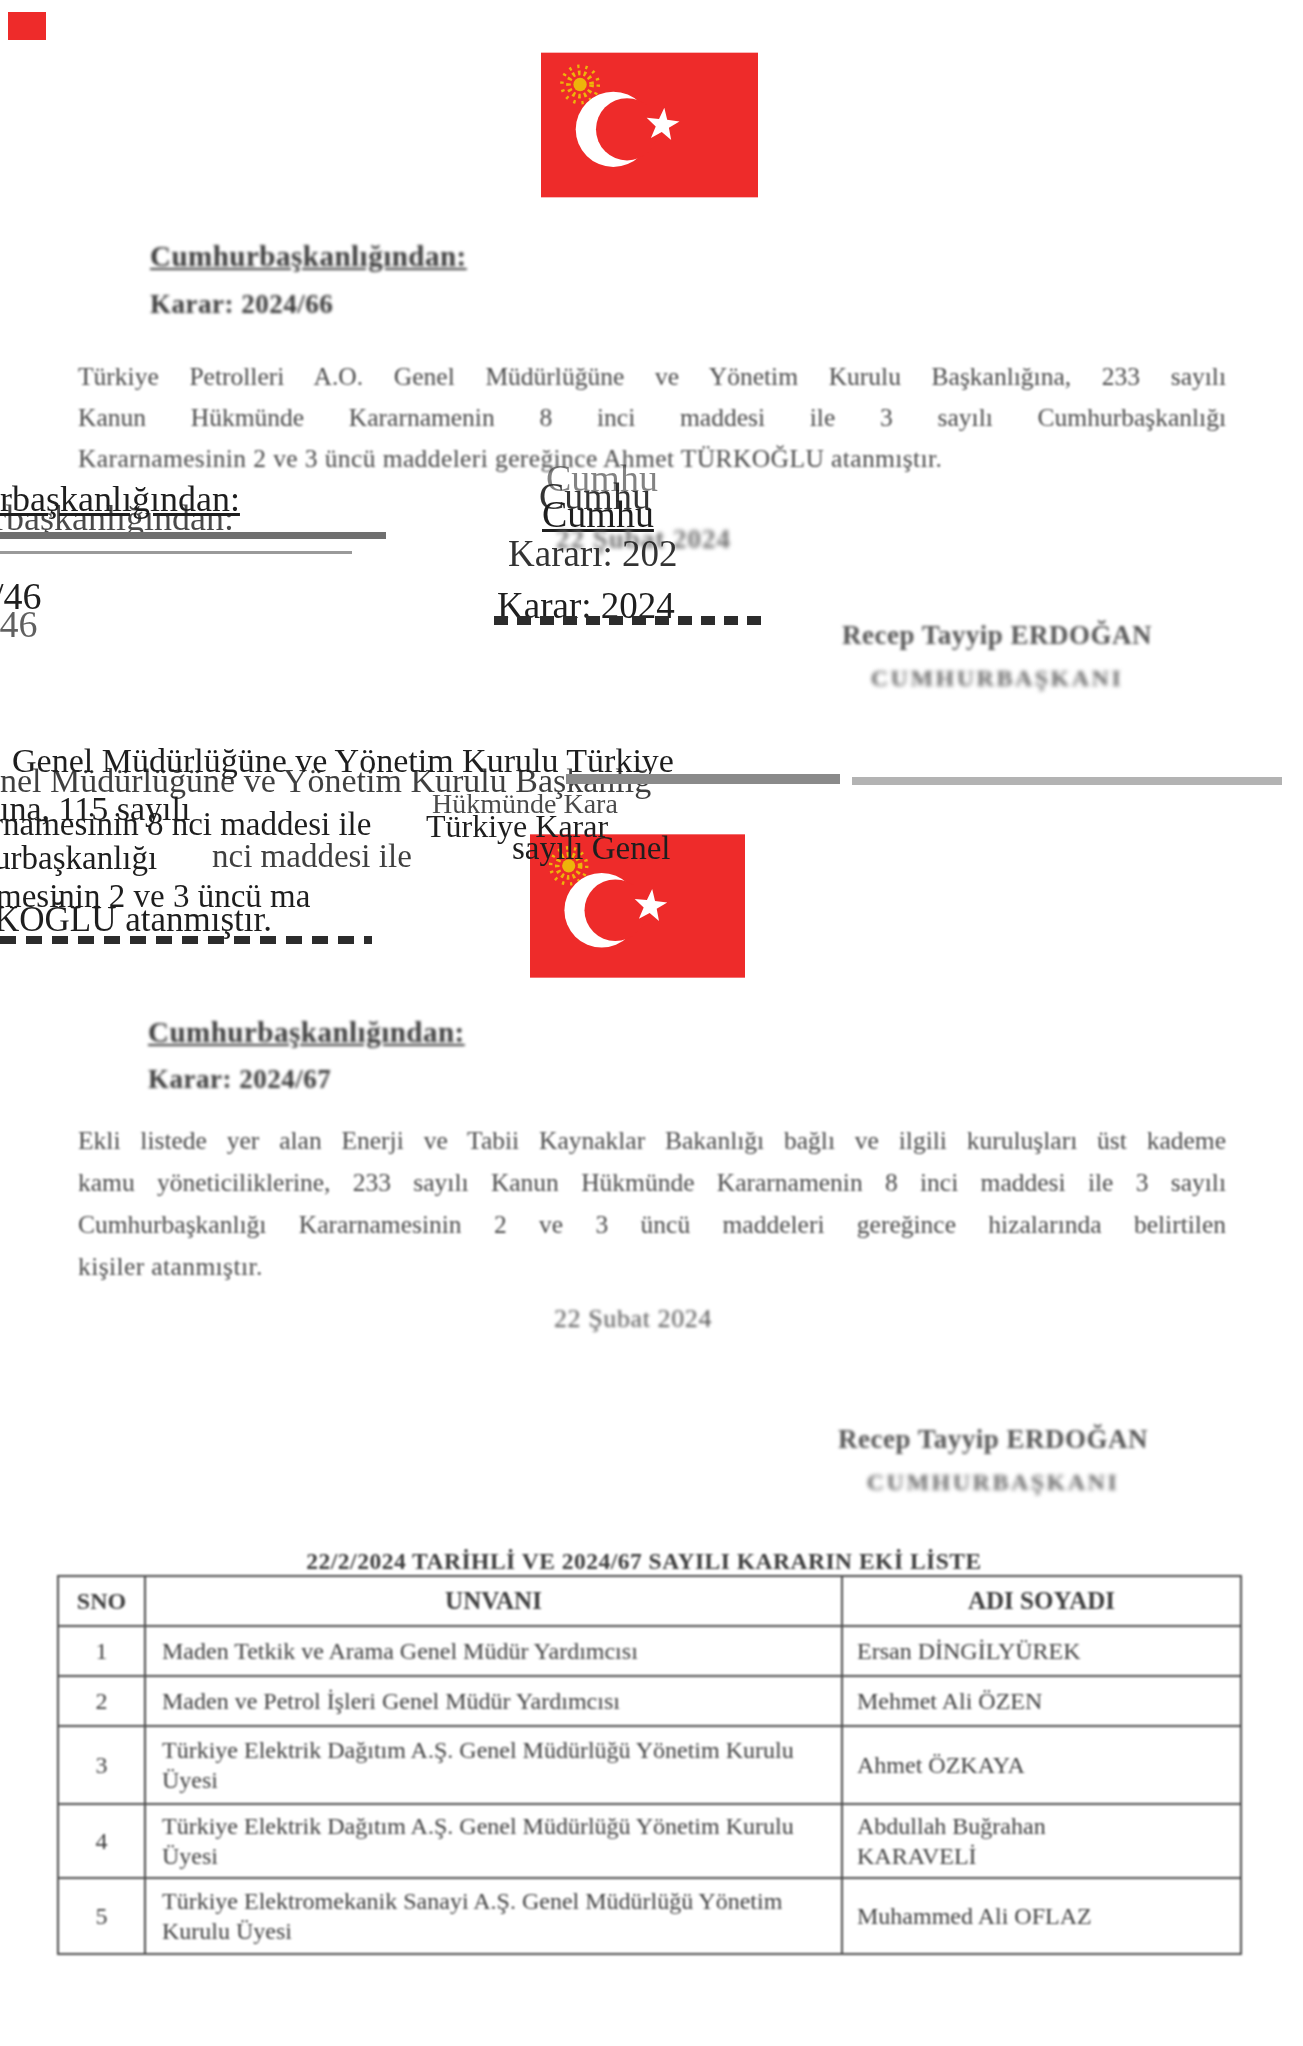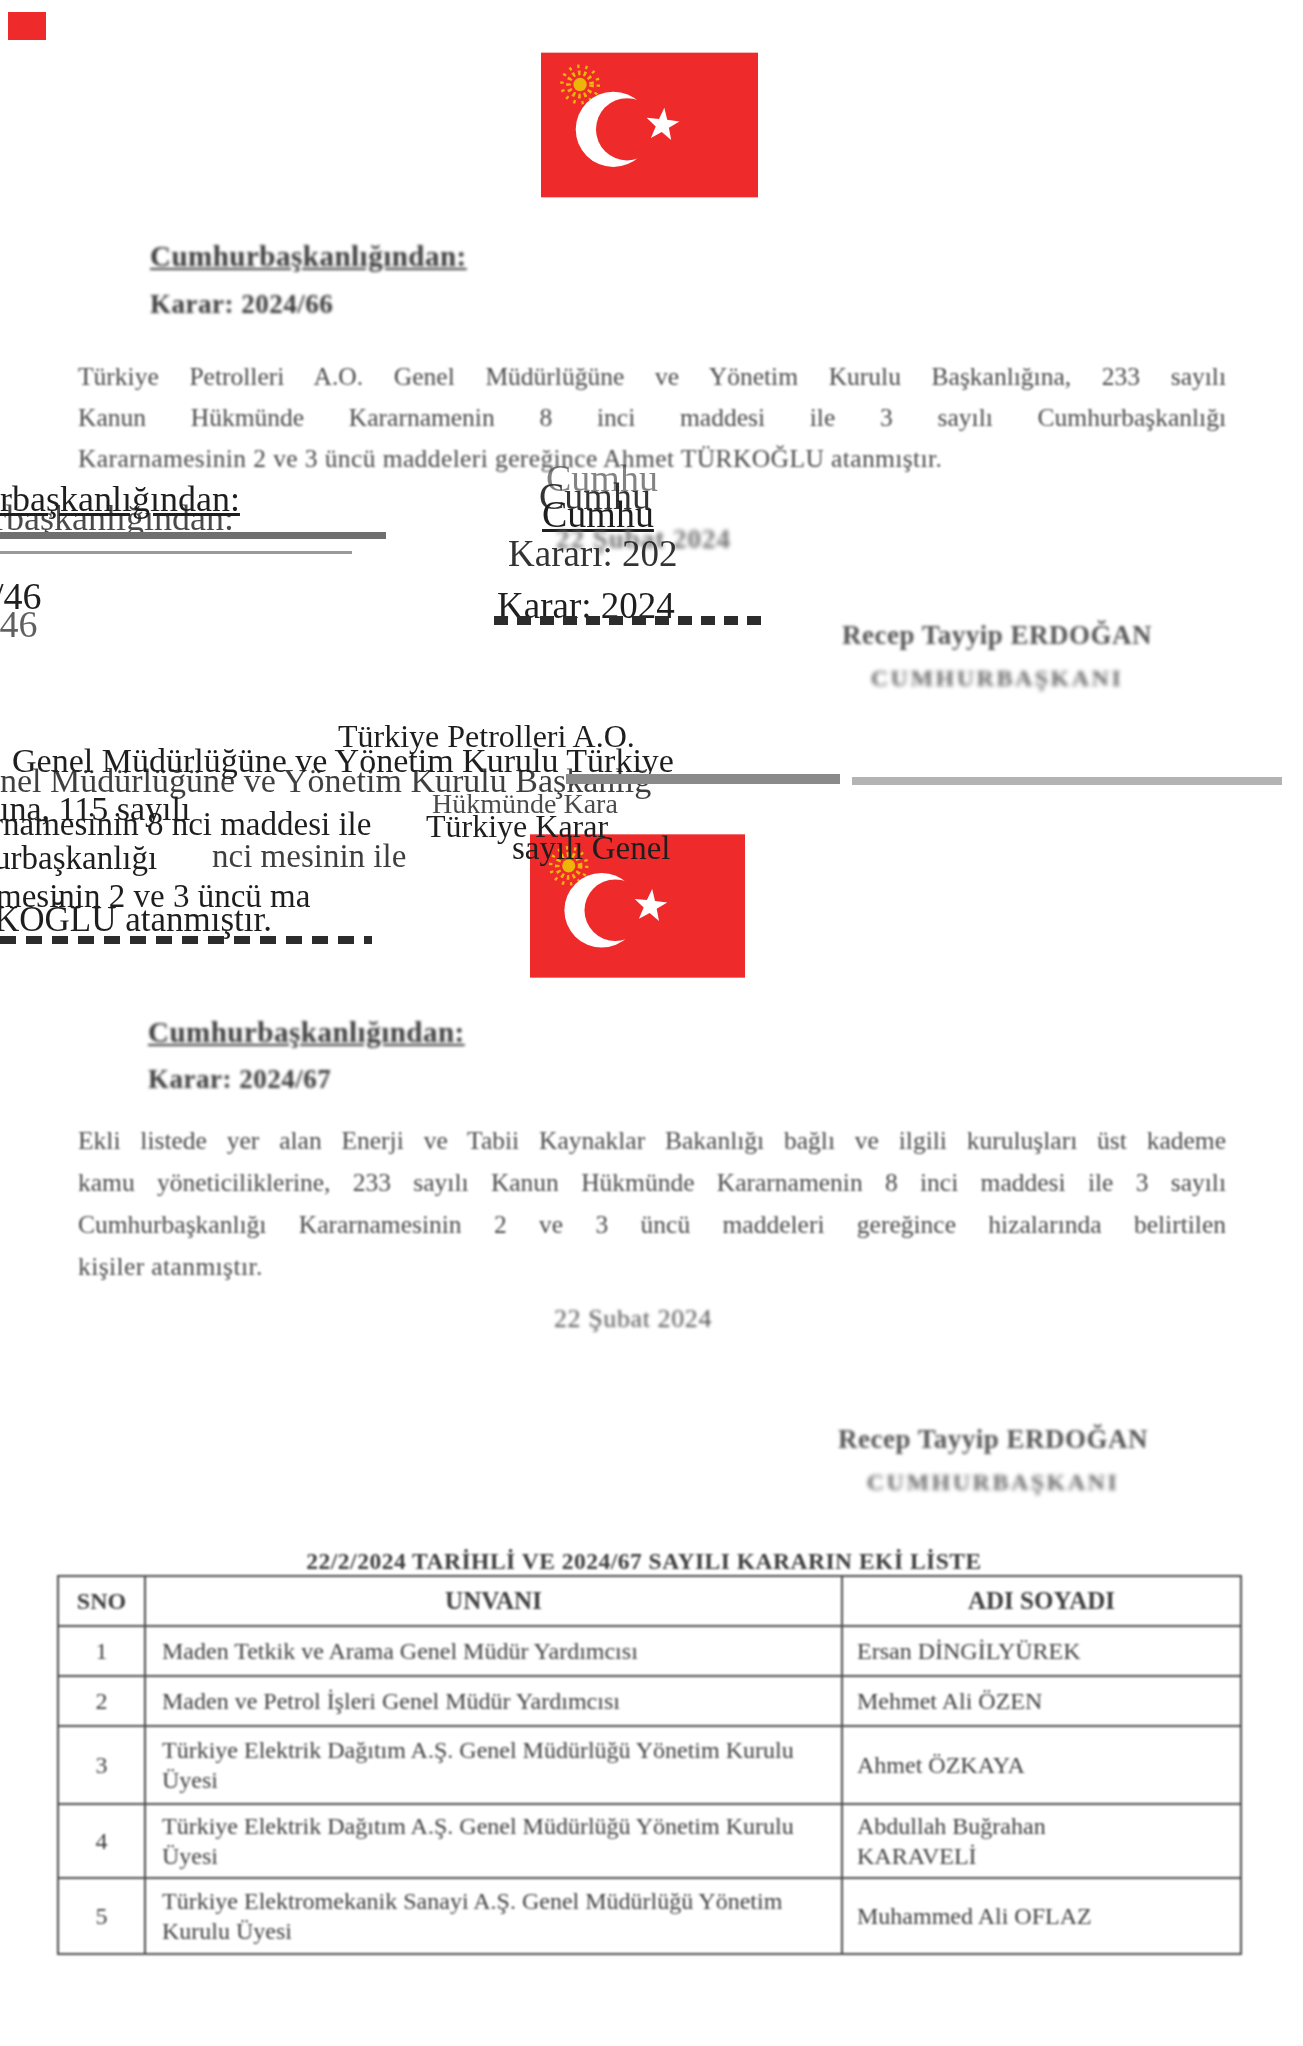--- a/index.html
+++ b/index.html
@@ -133,31 +133,30 @@
   <div class="abs g-dt">22 Şubat 2024</div>
   <div class="abs ghost g-k1">Kararı: 202</div>
   <div class="abs ghost g-k2">Karar: 2024</div>
   <div class="abs g-kd"></div>
 
   <div class="abs sigblock sig1">
     <div class="sig-name">Recep Tayyip ERDOĞAN</div>
     <div class="sig-title">CUMHURBAŞKANI</div>
   </div>
 
-  <div class="abs ghost g-d1">Türkiye Petrolleri A.O.</div>
   <div class="abs ghost g-d2">Genel Müdürlüğüne ve  Yönetim Kurulu Türkiye</div>
   <div class="abs ghost g-d3">nel Müdürlüğüne ve  Yönetim Kurulu Başkanlığ</div>
   <div class="abs ghost g-d4">ına, 115 sayılı</div>
   <div class="abs g-bar3"></div>
   <div class="abs g-bar4"></div>
   <div class="abs ghost g-e1">Hükmünde Kara</div>
   <div class="abs ghost g-e2">Türkiye Karar</div>
   <div class="abs ghost g-e3">rnamesinin 8 nci maddesi ile</div>
   <div class="abs ghost g-e4">urbaşkanlığı</div>
-  <div class="abs ghost g-e5">nci mesinin ile</div>
+  <div class="abs ghost g-e5">nci maddesi ile</div>
   <div class="abs ghost g-e6">sayılı Genel</div>
   <div class="abs ghost g-f1">mesinin 2 ve 3 üncü ma</div>
   <div class="abs ghost g-f2">KOĞLU atanmıştır.</div>
   <div class="abs g-fd"></div>
 
   <svg class="abs flag flag2" viewBox="0 0 150 100">
     <rect x="0" y="0" width="150" height="100" fill="#ee2b2a"></rect>
     <g>
       <circle cx="27" cy="22" r="4.6" fill="#edb40a"></circle>
       <circle cx="27" cy="22" r="8" fill="none" stroke="#edb40a" stroke-width="3.2" stroke-dasharray="1.8 2.2"></circle>

